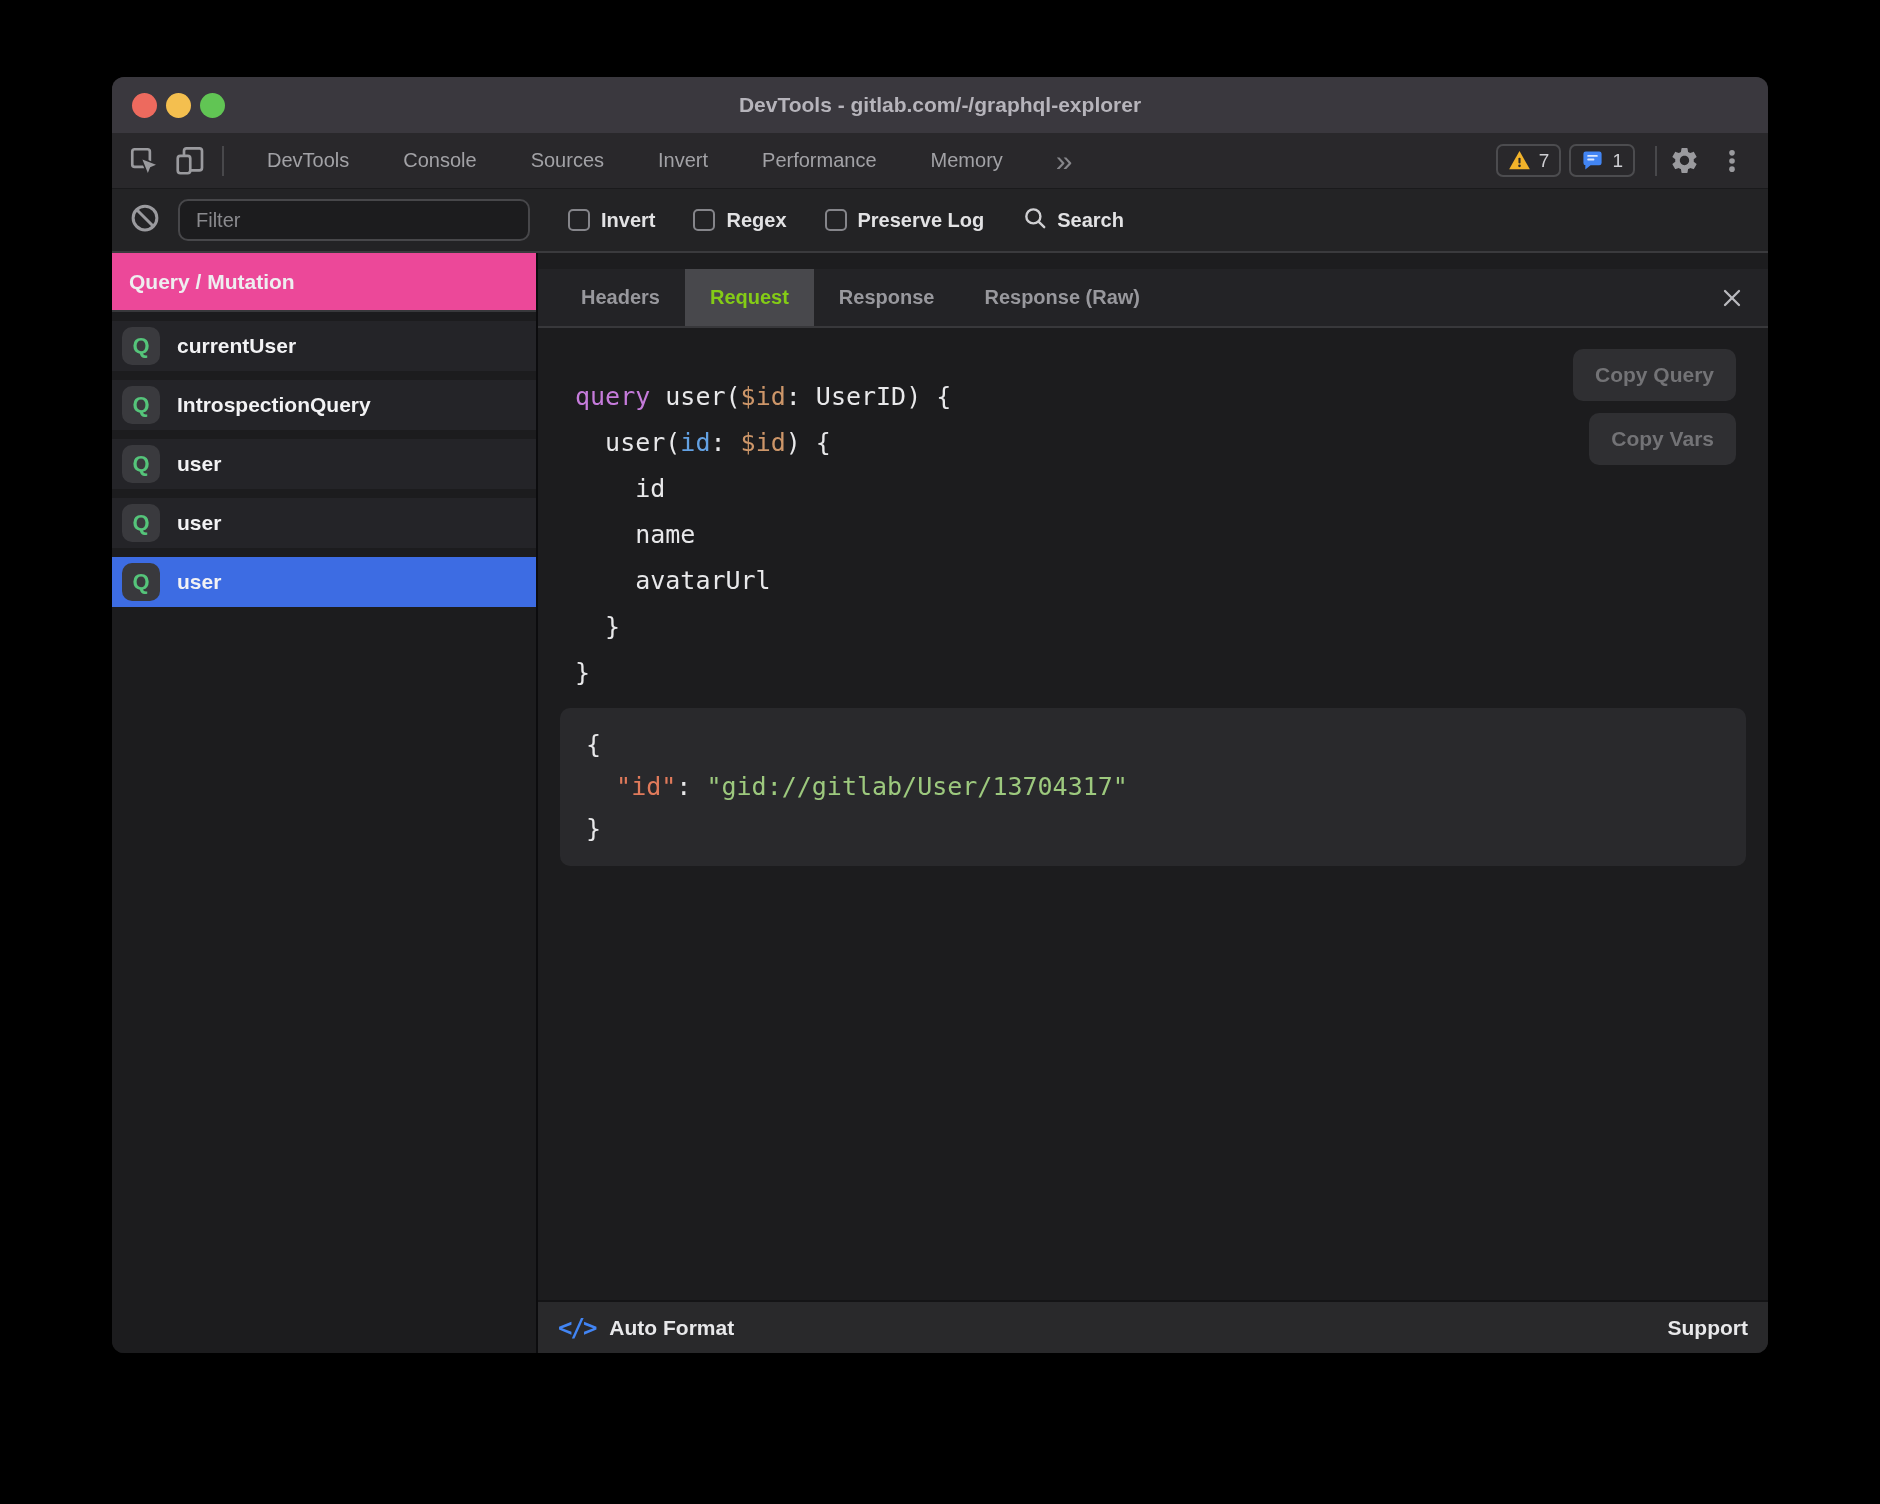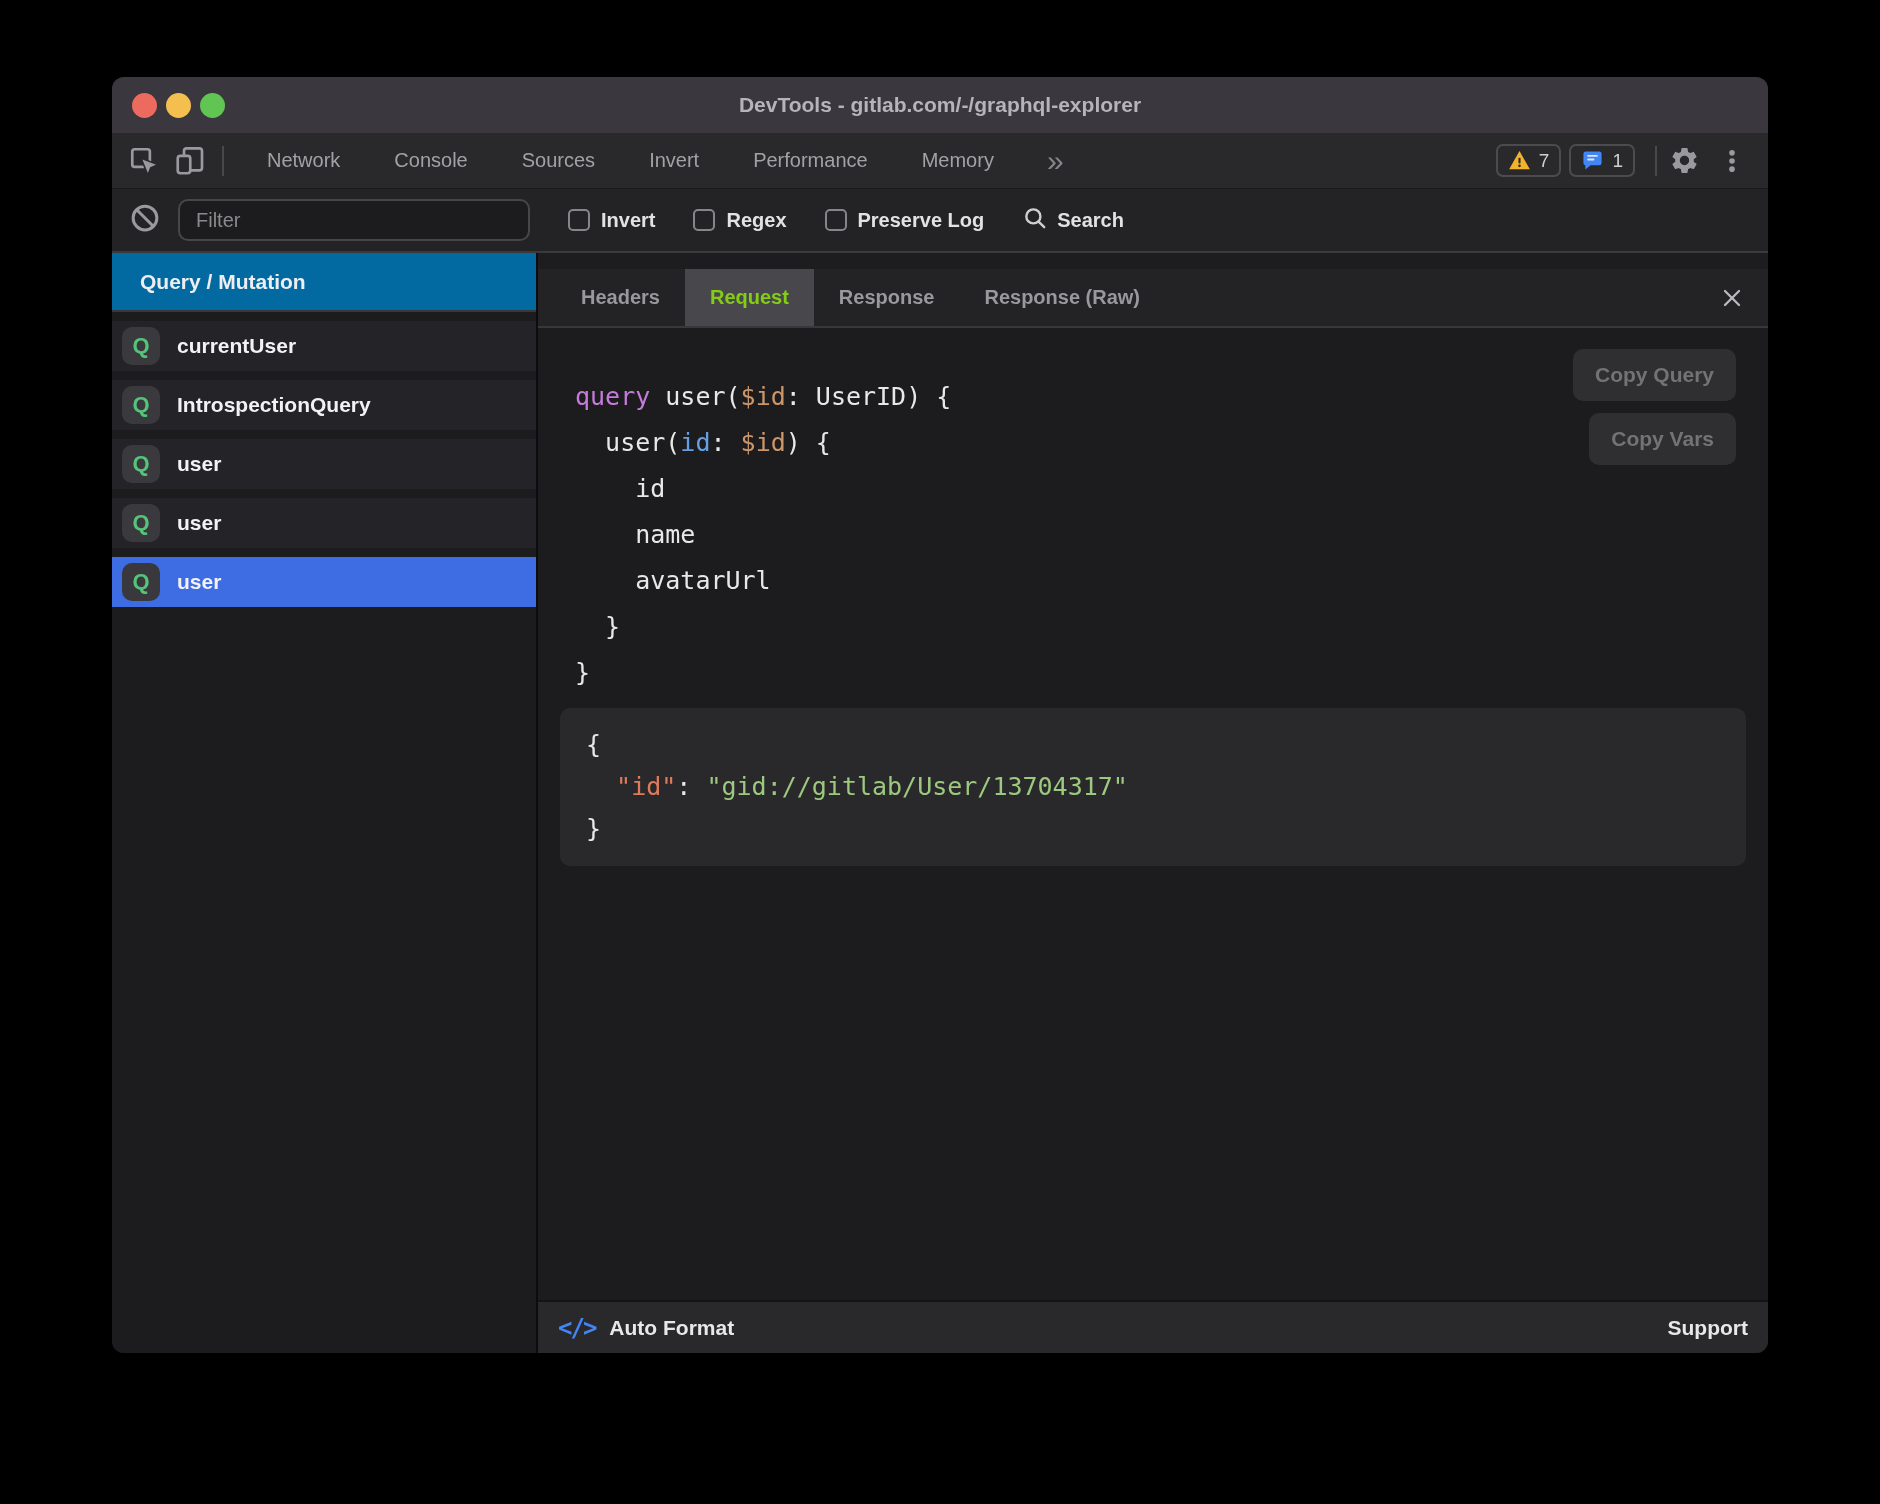--- a/index.html
+++ b/index.html
@@ -45,22 +45,22 @@
   .chk-group { display:flex; align-items:center; margin-left:38px; cursor:pointer; }
   .chk-box { width:22px; height:22px; border:2px solid #85858a; border-radius:5px; background:transparent; }
   .chk-label { margin-left:11px; font-size:20px; font-weight:bold; color:#e2e2e4; }
   .search-group { display:flex; align-items:center; margin-left:38px; cursor:pointer; }
   .search-label { margin-left:9px; font-size:20px; font-weight:bold; color:#e2e2e4; }
 
   
   .main { display:flex; height:1100px; }
   .sidebar { width:426px; border-right:2px solid #0c0c0e; background:#1c1c1e;
              display:flex; flex-direction:column; }
-  .side-header { height:59px; flex:none; background:#0369a1; border-bottom:2px solid #38383b;
-                 display:flex; align-items:center; padding-left:28px;
+  .side-header { height:59px; flex:none; background:#ec4899; border-bottom:2px solid #38383b;
+                 display:flex; align-items:center; padding-left:17px;
                  font-size:21px; font-weight:bold; color:#eeeef0; }
   .side-list { padding-top:9px; }
   .side-item { height:50px; margin-bottom:9px; display:flex; align-items:center;
                background:#242428; padding-left:10px; cursor:pointer; }
   .side-item.selected { background:var(--sel_blue); }
   .q-badge { width:38px; height:38px; border-radius:10px; background:#3a3a3e;
              display:flex; align-items:center; justify-content:center;
              font-size:22px; font-weight:bold; color:var(--q_green); }
   .side-item.selected .q-badge { background:#39393d; }
   .side-label { margin-left:17px; font-size:21px; font-weight:bold; color:#f2f2f4; }
@@ -122,21 +122,21 @@
           <path d="M10.8 10.8 L21 14.9 L16.6 16.6 L14.9 21 Z" fill="#9a9a9e"></path>
         </svg>
       </span>
       <span class="tb-icon" style="margin-left:14px;">
         <svg width="32" height="32" viewBox="0 0 24 24">
           <rect x="7.5" y="2.5" width="13.5" height="16.5" rx="2" fill="none" stroke="#9a9a9e" stroke-width="2"></rect>
           <rect x="2.8" y="8.2" width="9.4" height="13" rx="2" fill="#29282b" stroke="#9a9a9e" stroke-width="2"></rect>
         </svg>
       </span>
       <div class="tb-sep"></div>
-      <div class="tool-tab">Network</div>
+      <div class="tool-tab">DevTools</div>
       <div class="tool-tab">Console</div>
       <div class="tool-tab">Sources</div>
       <div class="tool-tab">Invert</div>
       <div class="tool-tab">Performance</div>
       <div class="tool-tab">Memory</div>
       <div class="overflow-btn">»</div>
       <div class="tb-spacer"></div>
 
       <div class="badge">
         <span>

